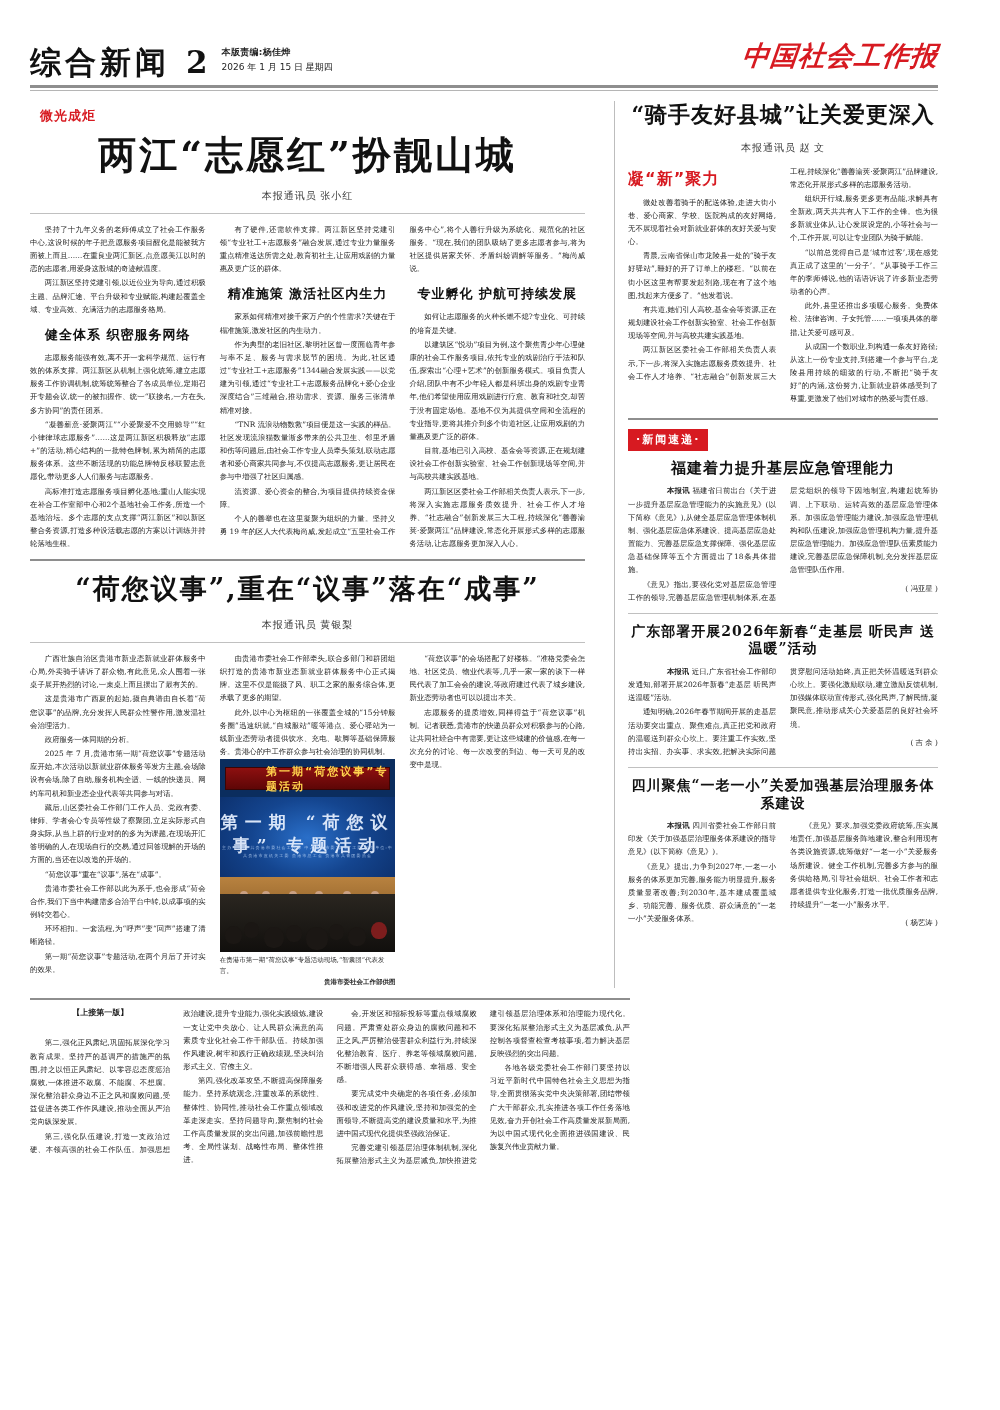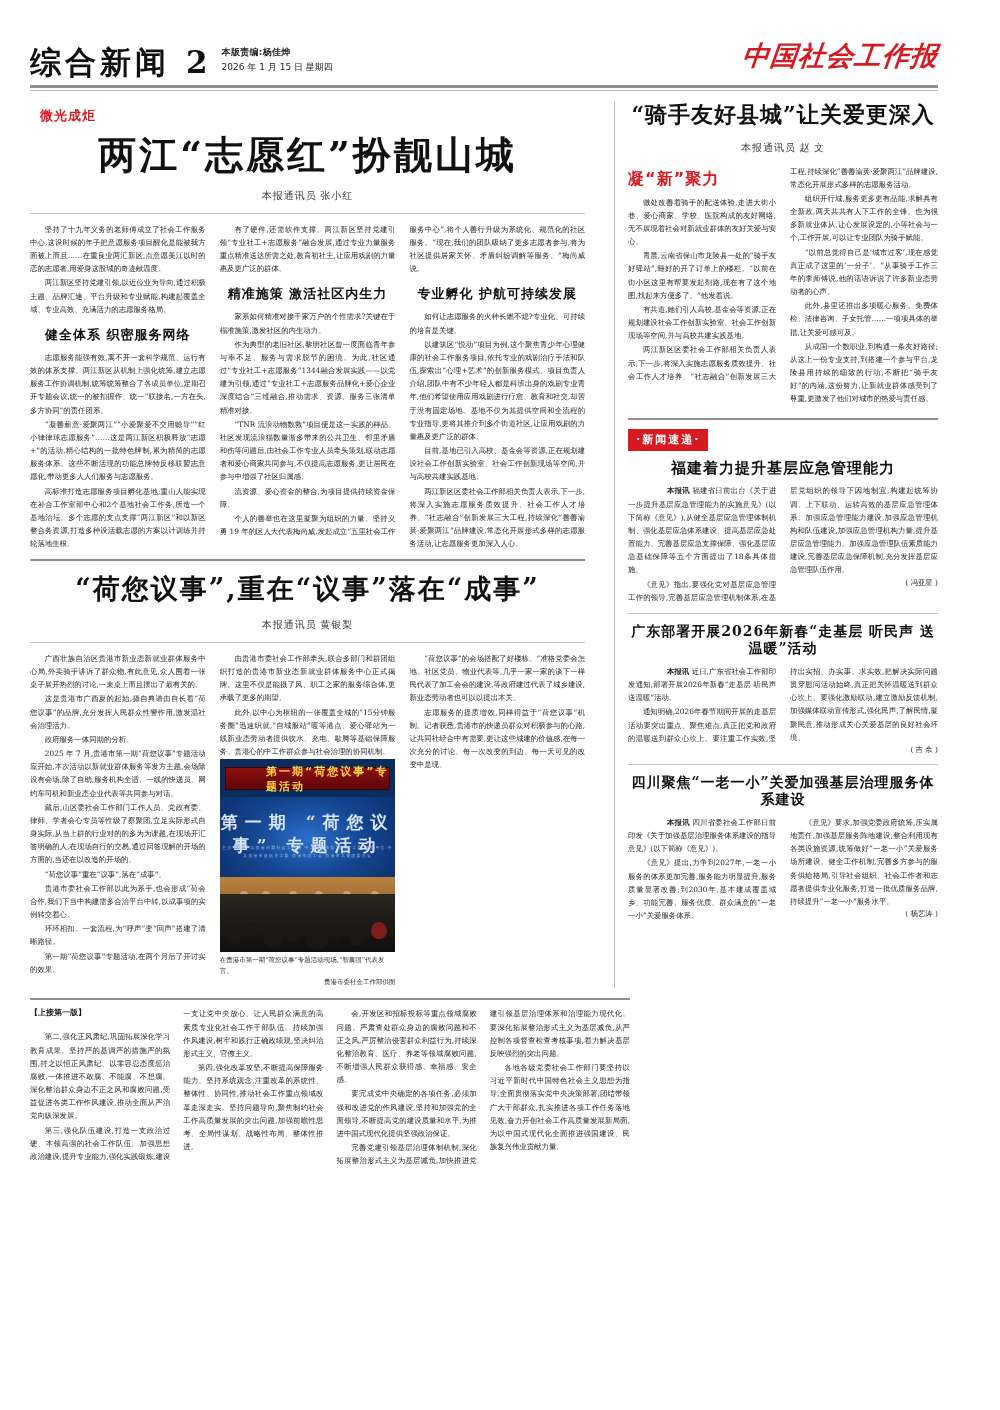--- a/index.html
+++ b/index.html
@@ -96,34 +96,34 @@
                 border-radius: 50%; background: #caa183; }
   .person .pb { position: absolute; top: 7px; left: 1px; width: 14px; height: 13px;
                 background: #f2f4f7; border-radius: 3px 3px 1px 1px; }
   .person .pl { position: absolute; top: 19px; left: 3px; width: 10px; height: 9px;
                 background: #23282f; }
   .person.dark .pb { background: #4a4f57; }
   .chair { position: absolute; bottom: 30px; width: 11px; height: 16px;
            border: 1.5px solid #7a4f22; border-top-width: 3px; background: #a06c2e; }
   .caption { font-size: 6.5px; color: #2a2a2a; line-height: 1.7; margin-top: 3px;
              font-family: "DejaVu Serif", serif; }
-  .caption .credit { display: block; text-align: right; font-weight: normal; }
+  .caption .credit { display: block; text-align: right; font-weight: bold; }
 
   
   .badge { display: inline-block; background: #d71a21; color: #fff;
            font-family: "DejaVu Sans", sans-serif; font-weight: bold; font-size: 11px;
            letter-spacing: 2px; padding: 3px 8px 4px; }
   .brief-block { margin-top: 8px; }
-  .attrib { text-align: right; font-size: 7.4px; color: #1d1d1d; margin-top: 1px;
+  .attrib { text-align: right; font-size: 7.4px; color: #1d1d1d; margin-top: 7px;
             font-family: "DejaVu Serif", serif; }
 
   .hr-sep { height: 1px; background: #c0c0c0; margin: 9px 0; }
   .hr-sep.dark { background: #8e8e8e; height: 2px; }
   .cont-mark { font-family: "DejaVu Sans", sans-serif; font-weight: bold;
-               font-size: 8px; margin-bottom: 12px; }
+               font-size: 8px; margin-bottom: 18px; text-align: center; }
 </style>
 </head>
 <body>
 
 <div class="page">
 
   <div class="masthead">
     <div class="mh-left">
       <span class="mh-section">综合新闻</span>
       <span class="mh-pageno">2</span>

